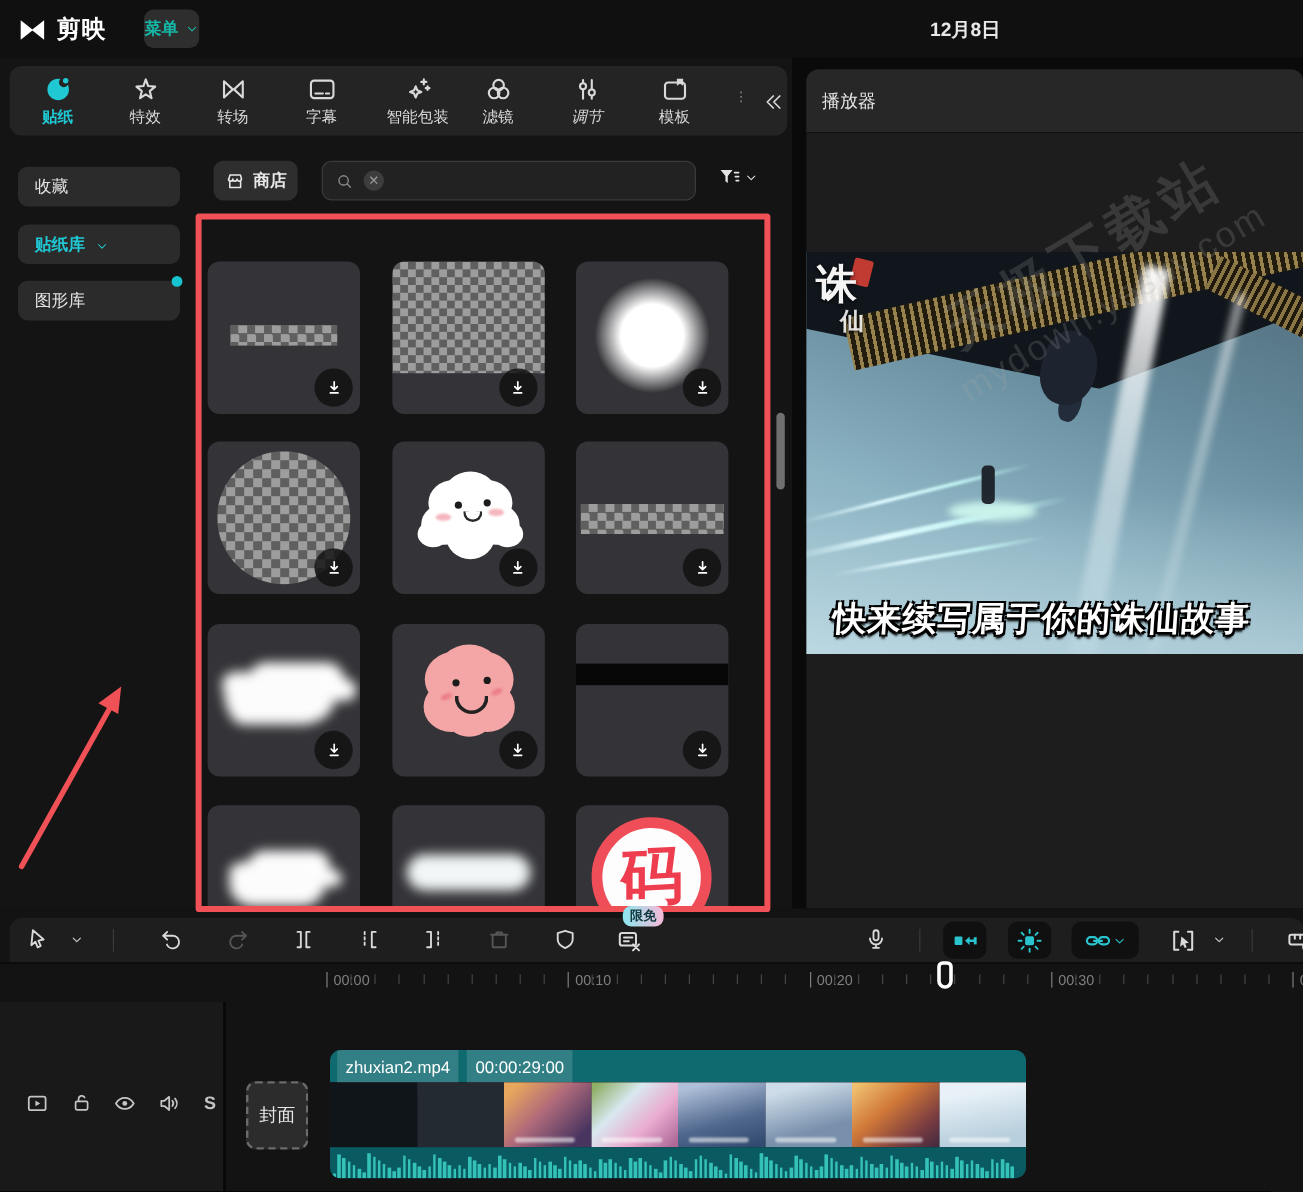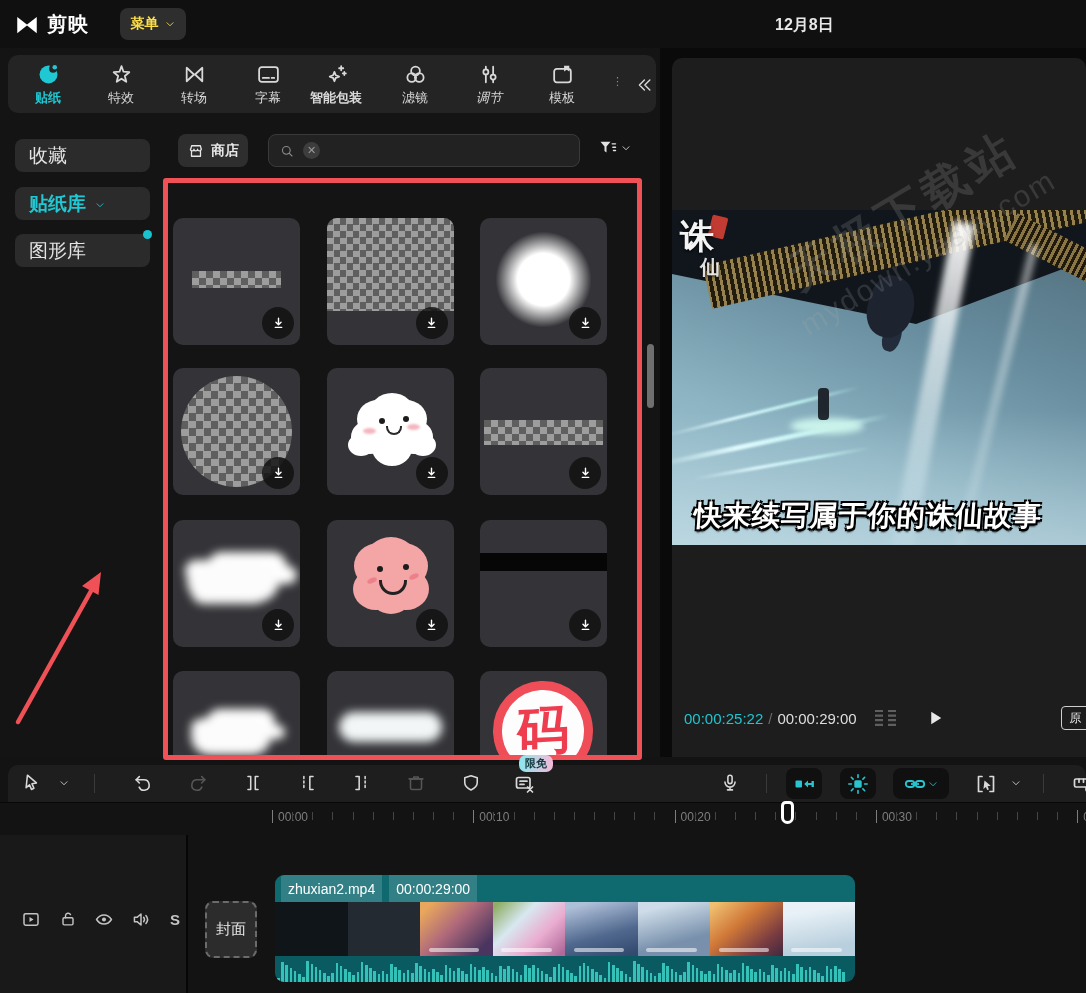--- a/index.html
+++ b/index.html
@@ -4,37 +4,37 @@
 <style>
   html,body{margin:0;padding:0;background:#000;}
   .page{position:relative;width:1086px;height:993px;overflow:hidden;background:#0a0a0a;
         font-family:"Liberation Sans","DejaVu Sans",sans-serif;color:#ddd;-webkit-font-smoothing:antialiased;}
   svg{display:block;}
 
   
   .titlebar{position:absolute;left:0;top:0;width:1086px;height:48px;background:#101010;}
   .logo{position:absolute;left:14px;top:11px;display:flex;align-items:center;gap:7px;color:#fff;}
   .logo .name{font-size:20px;font-weight:bold;letter-spacing:1px;}
-  .menu-btn{position:absolute;left:120px;top:8px;width:66px;height:32px;background:#2e2e2e;border-radius:8px;
-            display:flex;align-items:center;justify-content:center;gap:5px;color:#fde047;font-size:14px;font-weight:bold;}
+  .menu-btn{position:absolute;left:120px;top:8px;width:46px;height:32px;background:#2e2e2e;border-radius:8px;
+            display:flex;align-items:center;justify-content:center;gap:5px;color:#14b8a6;font-size:14px;font-weight:bold;}
   .proj-title{position:absolute;left:775px;top:15px;font-size:16px;font-weight:bold;color:#e8e8e8;}
 
   
   .left-panel{position:absolute;left:0;top:48px;width:660px;height:709px;background:#141414;}
   .tabstrip{position:absolute;left:8px;top:7px;width:648px;height:58px;background:#242424;border-radius:10px;}
   .tab{position:absolute;top:7px;transform:translateX(-50%);display:flex;flex-direction:column;align-items:center;gap:2px;
        color:#d9d9d9;cursor:pointer;}
   .tab .lbl{font-size:13px;white-space:nowrap;}
   .tab.active{color:#20c8d3;}
   .tab.active .lbl{font-weight:bold;}
   .more-dots{position:absolute;left:604px;top:24px;width:4px;color:#8a8a8a;font-size:11px;line-height:5px;}
   .collapse{position:absolute;left:622px;top:16px;width:28px;height:28px;color:#d9d9d9;display:flex;align-items:center;justify-content:center;}
 
   .side-item{position:absolute;left:15px;width:135px;height:33px;background:#2b2b2b;border-radius:8px;
-             display:flex;align-items:center;padding:0 14px;box-sizing:border-box;font-size:19px;color:#e3e3e3;gap:8px;}
+             display:flex;align-items:center;padding:0 14px;box-sizing:border-box;font-size:14px;color:#e3e3e3;gap:8px;}
   .side-item.active{color:#20c8d3;font-weight:bold;}
   .side-dot{position:absolute;width:9px;height:9px;border-radius:50%;background:#17c3ce;}
 
   .shop-btn{position:absolute;left:178px;top:86px;width:70px;height:33px;background:#2e2e2e;border-radius:8px;
             display:flex;align-items:center;justify-content:center;gap:6px;font-size:14px;font-weight:bold;color:#e8e8e8;}
   .search-box{position:absolute;left:268px;top:86px;width:312px;height:33px;background:#222;border:1px solid #3a3a3a;border-radius:8px;
               display:flex;align-items:center;box-sizing:border-box;padding:0 10px;gap:8px;}
   .search-box .q{font-size:15px;color:#ececec;flex:1;}
   .clear-x{width:17px;height:17px;border-radius:50%;background:#3d3d3d;color:#9a9a9a;display:flex;align-items:center;justify-content:center;font-size:11px;}
   .filter-ctl{position:absolute;left:598px;top:90px;display:flex;align-items:center;gap:2px;color:#e3e3e3;}
@@ -200,21 +200,21 @@
           </div>
           <div class="tab" style="left: 260px;">
             <span>
               <svg width="25" height="25" viewBox="0 0 24 24">
                 <rect x="3" y="5" width="18" height="14" rx="2.5" fill="none" stroke="currentColor" stroke-width="1.7" stroke-linecap="round" stroke-linejoin="round"></rect>
                 <path d="M6.5 15.3h6M15 15.3h2.5" fill="none" stroke="currentColor" stroke-width="1.7" stroke-linecap="round" stroke-linejoin="round"></path>
               </svg>
             </span>
             <span class="lbl">字幕</span>
           </div>
-          <div class="tab" style="left: 328px; font-weight: bold;">
+          <div class="tab" style="left: 340px;">
             <span>
               <svg width="25" height="25" viewBox="0 0 24 24">
                 <path d="M10 9.5l1.3 3.2 3.2 1.3-3.2 1.3L10 18.5l-1.3-3.2-3.2-1.3 3.2-1.3z" fill="none" stroke="currentColor" stroke-width="1.7" stroke-linecap="round" stroke-linejoin="round"></path>
                 <path d="M16.5 4v4M14.5 6h4M19.5 9.5v3M18 11h3" fill="none" stroke="currentColor" stroke-width="1.7" stroke-linecap="round" stroke-linejoin="round"></path>
               </svg>
             </span>
             <span class="lbl">智能包装</span>
           </div>
           <div class="tab" style="left: 407px;">
             <span>
@@ -417,20 +417,23 @@
     <div class="scrollbar"></div>
   </div>
 
   <div class="anno-rect"></div>
   <svg class="anno-arrow" width="130" height="200" viewBox="0 0 130 200">
     <line x1="18" y1="172" x2="91" y2="41" stroke="#ef5156" stroke-width="4.5" stroke-linecap="round"></line>
     <polygon points="101,22 98.5,45 82,36" fill="#ef5156"></polygon>
   </svg>
 
   <div class="player">
+    <div class="player-header">
+      <div class="player-title">播放器</div>
+    </div>
     <div class="watermark">
       <div class="wm-inner">
         <div class="wm-l1">天极下载站</div>
         <div class="wm-l2">mydown.yesky.com</div>
       </div>
     </div>
     <div class="video">
       <div class="v-roof-dark"></div>
       <div class="v-roof-gold"></div>
       <div class="v-roof-gold2"></div>
@@ -442,38 +445,20 @@
       <div class="v-disc"></div>
       <div class="v-fig1"></div>
       <div class="v-fig2"></div>
       <div class="v-mist"></div>
       <div class="v-logo">
         <span class="seal"></span>
         <span class="c1">诛</span>
         <span class="c2">仙</span>
       </div>
       <div class="v-subtitle">快来续写属于你的诛仙故事</div>
-    </div>
-    <div class="pc-row">
-      <span class="pc-time">
-        <span class="t-cur">00:00:25:22</span><span class="t-sep">/</span><span class="t-tot">00:00:29:00</span>
-      </span>
-      <span class="pc-frames">
-          <svg width="26" height="20" viewBox="0 0 26 20">
-            <g stroke="currentColor" stroke-width="2.2">
-              <path d="M2 3h8M2 7.6h8M2 12.2h8M2 16.8h8M15 3h8M15 7.6h8M15 12.2h8M15 16.8h8"></path>
-            </g>
-          </svg>
-        </span>
-      <span class="pc-play">
-          <svg width="20" height="20" viewBox="0 0 24 24">
-            <path d="M7.5 4.5v15l12-7.5z" fill="currentColor"></path>
-          </svg>
-        </span>
-      <span class="pc-aspect">原</span>
     </div>
   </div>
 
   <div class="timeline">
     <div class="tl-toolbar">
       <span class="tbi" style="left:24px;">
           <svg width="22" height="22" viewBox="0 0 24 24">
             <path d="M7 3.5l9.8 8.4-4.8 1 2.1 4.9-2.7 1.2-2.1-5-3.7 3.1z" fill="none" stroke="currentColor" stroke-width="1.7" stroke-linecap="round" stroke-linejoin="round"></path>
           </svg>
         </span>

